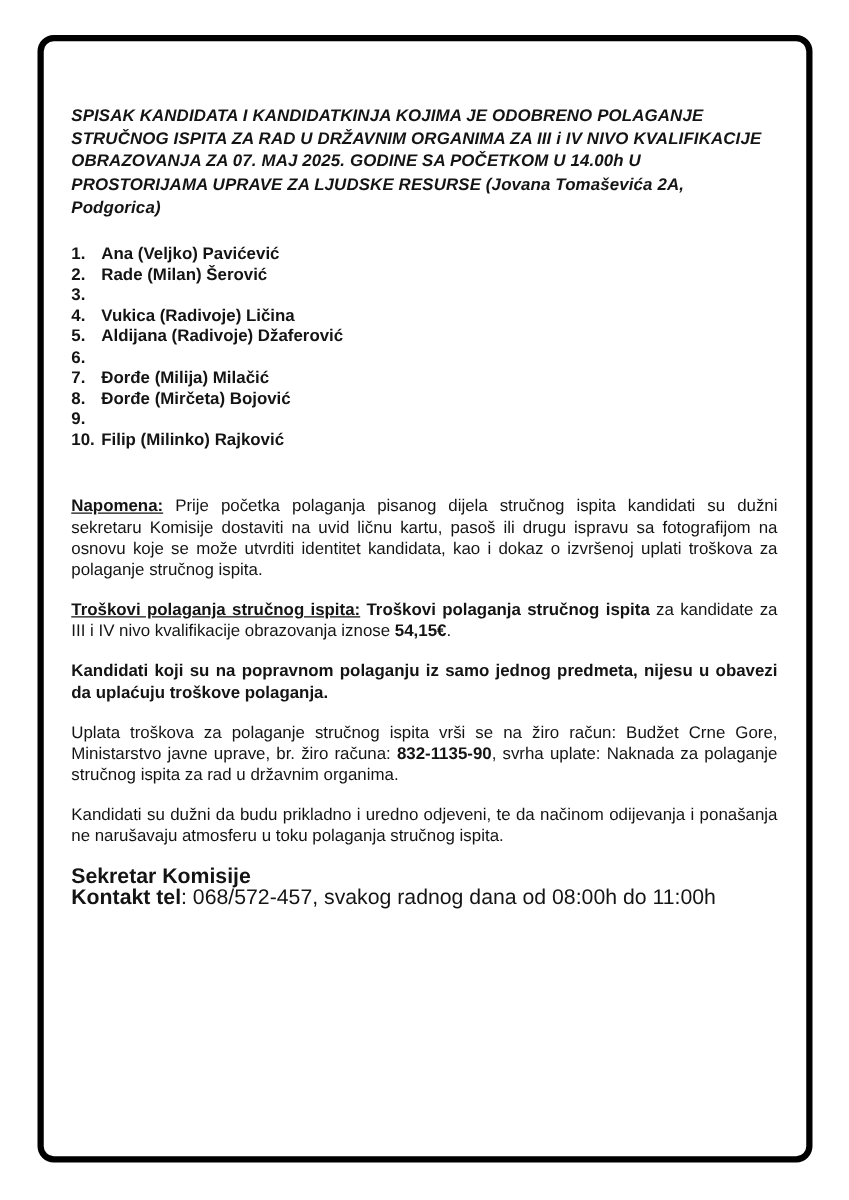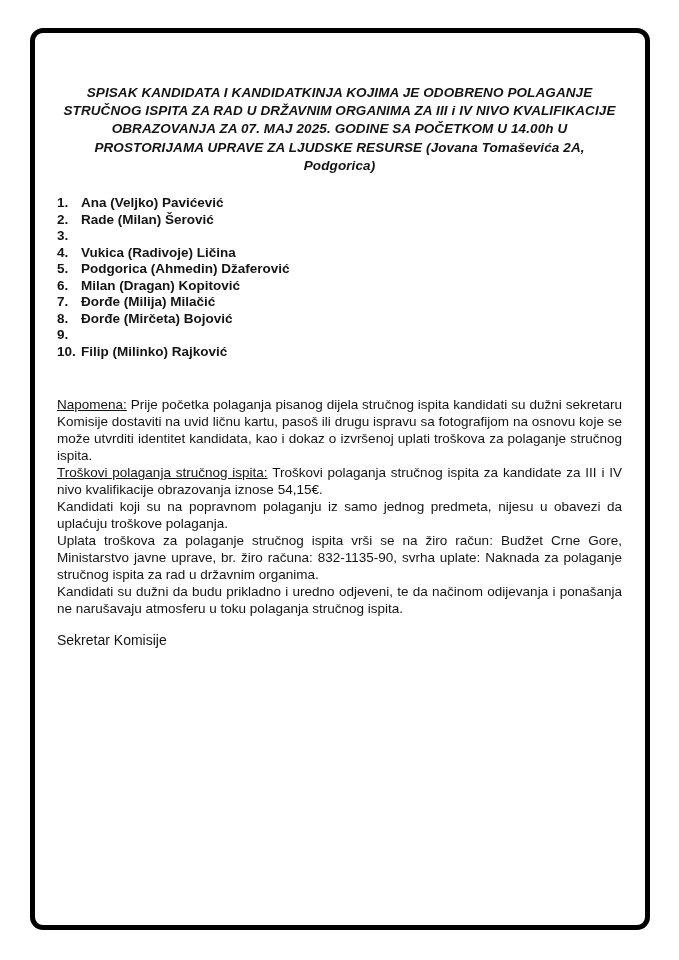--- a/index.html
+++ b/index.html
@@ -20,44 +20,45 @@
     border-radius: 13px;
   }
   .content {
     position: absolute;
     left: 57px; right: 57px; top: 84px;
   }
   .title {
     font-size: 13.5px;
     font-weight: bold;
     font-style: italic;
-    text-align: center;
+    text-align: left;
     line-height: 1.35;
     letter-spacing: 0.1px;
   }
   .candidates {
     list-style: none;
     margin-top: 20px;
   }
   .citem {
     display: flex;
     font-weight: bold;
     font-size: 13.5px;
     line-height: 16.5px;
   }
   .num { width: 24px; flex: none; }
   .para {
     font-size: 13.5px;
     line-height: 17px;
     text-align: justify;
+    margin-top: 15px;
   }
   .para.first { margin-top: 36px; }
-  .b { font-weight: normal; }
+  .b { font-weight: bold; }
   .u { text-decoration: underline; }
-  .footer { margin-top: 15px; font-size: 14px; line-height: 17px; }
+  .footer { margin-top: 15px; font-size: 17px; line-height: 17px; }
   .footer .line { display: block; }
 </style>
 </head>
 <body>
 
 <div class="document">
   <div class="frame"></div>
   <div class="content">
 
     <h1 class="title">SPISAK KANDIDATA I KANDIDATKINJA KOJIMA JE ODOBRENO POLAGANJE STRUČNOG ISPITA ZA RAD U DRŽAVNIM ORGANIMA ZA III i IV NIVO KVALIFIKACIJE OBRAZOVANJA ZA 07. MAJ 2025. GODINE SA POČETKOM U 14.00h U PROSTORIJAMA UPRAVE ZA LJUDSKE RESURSE (Jovana Tomaševića 2A, Podgorica)</h1>
@@ -73,25 +74,24 @@
         </li>
       <li class="citem">
           <span class="num">3.</span>
         </li>
       <li class="citem">
           <span class="num">4.</span>
           <span class="cname">Vukica (Radivoje) Ličina</span>
         </li>
       <li class="citem">
           <span class="num">5.</span>
-          <span class="cname">Podgorica (Ahmedin) Džaferović</span>
+          <span class="cname">Aldijana (Radivoje) Džaferović</span>
         </li>
       <li class="citem">
           <span class="num">6.</span>
-          <span class="cname">Milan (Dragan) Kopitović</span>
         </li>
       <li class="citem">
           <span class="num">7.</span>
           <span class="cname">Đorđe (Milija) Milačić</span>
         </li>
       <li class="citem">
           <span class="num">8.</span>
           <span class="cname">Đorđe (Mirčeta) Bojović</span>
         </li>
       <li class="citem">
@@ -110,16 +110,17 @@
 
 
     <p class="para b"><span>Kandidati koji su na popravnom polaganju iz samo jednog predmeta, nijesu u obavezi da uplaćuju troškove polaganja.</span></p>
 
     <p class="para"><span>Uplata troškova za polaganje stručnog ispita vrši se na žiro račun: Budžet Crne Gore, Ministarstvo javne uprave, br. žiro računa: </span><span class="b">832-1135-90</span><span>, svrha uplate: Naknada za polaganje stručnog ispita za rad u državnim organima.</span></p>
 
     <p class="para"><span>Kandidati su dužni da budu prikladno i uredno odjeveni, te da načinom odijevanja i ponašanja ne narušavaju atmosferu u toku polaganja stručnog ispita.</span></p>
 
     <div class="footer">
       <span class="line b">Sekretar Komisije</span>
+      <span class="line"><span class="b">Kontakt tel</span><span>: 068/572-457, svakog radnog dana od 08:00h do 11:00h</span></span>
     </div>
 
   </div>
 </div>
 
 </body></html>

